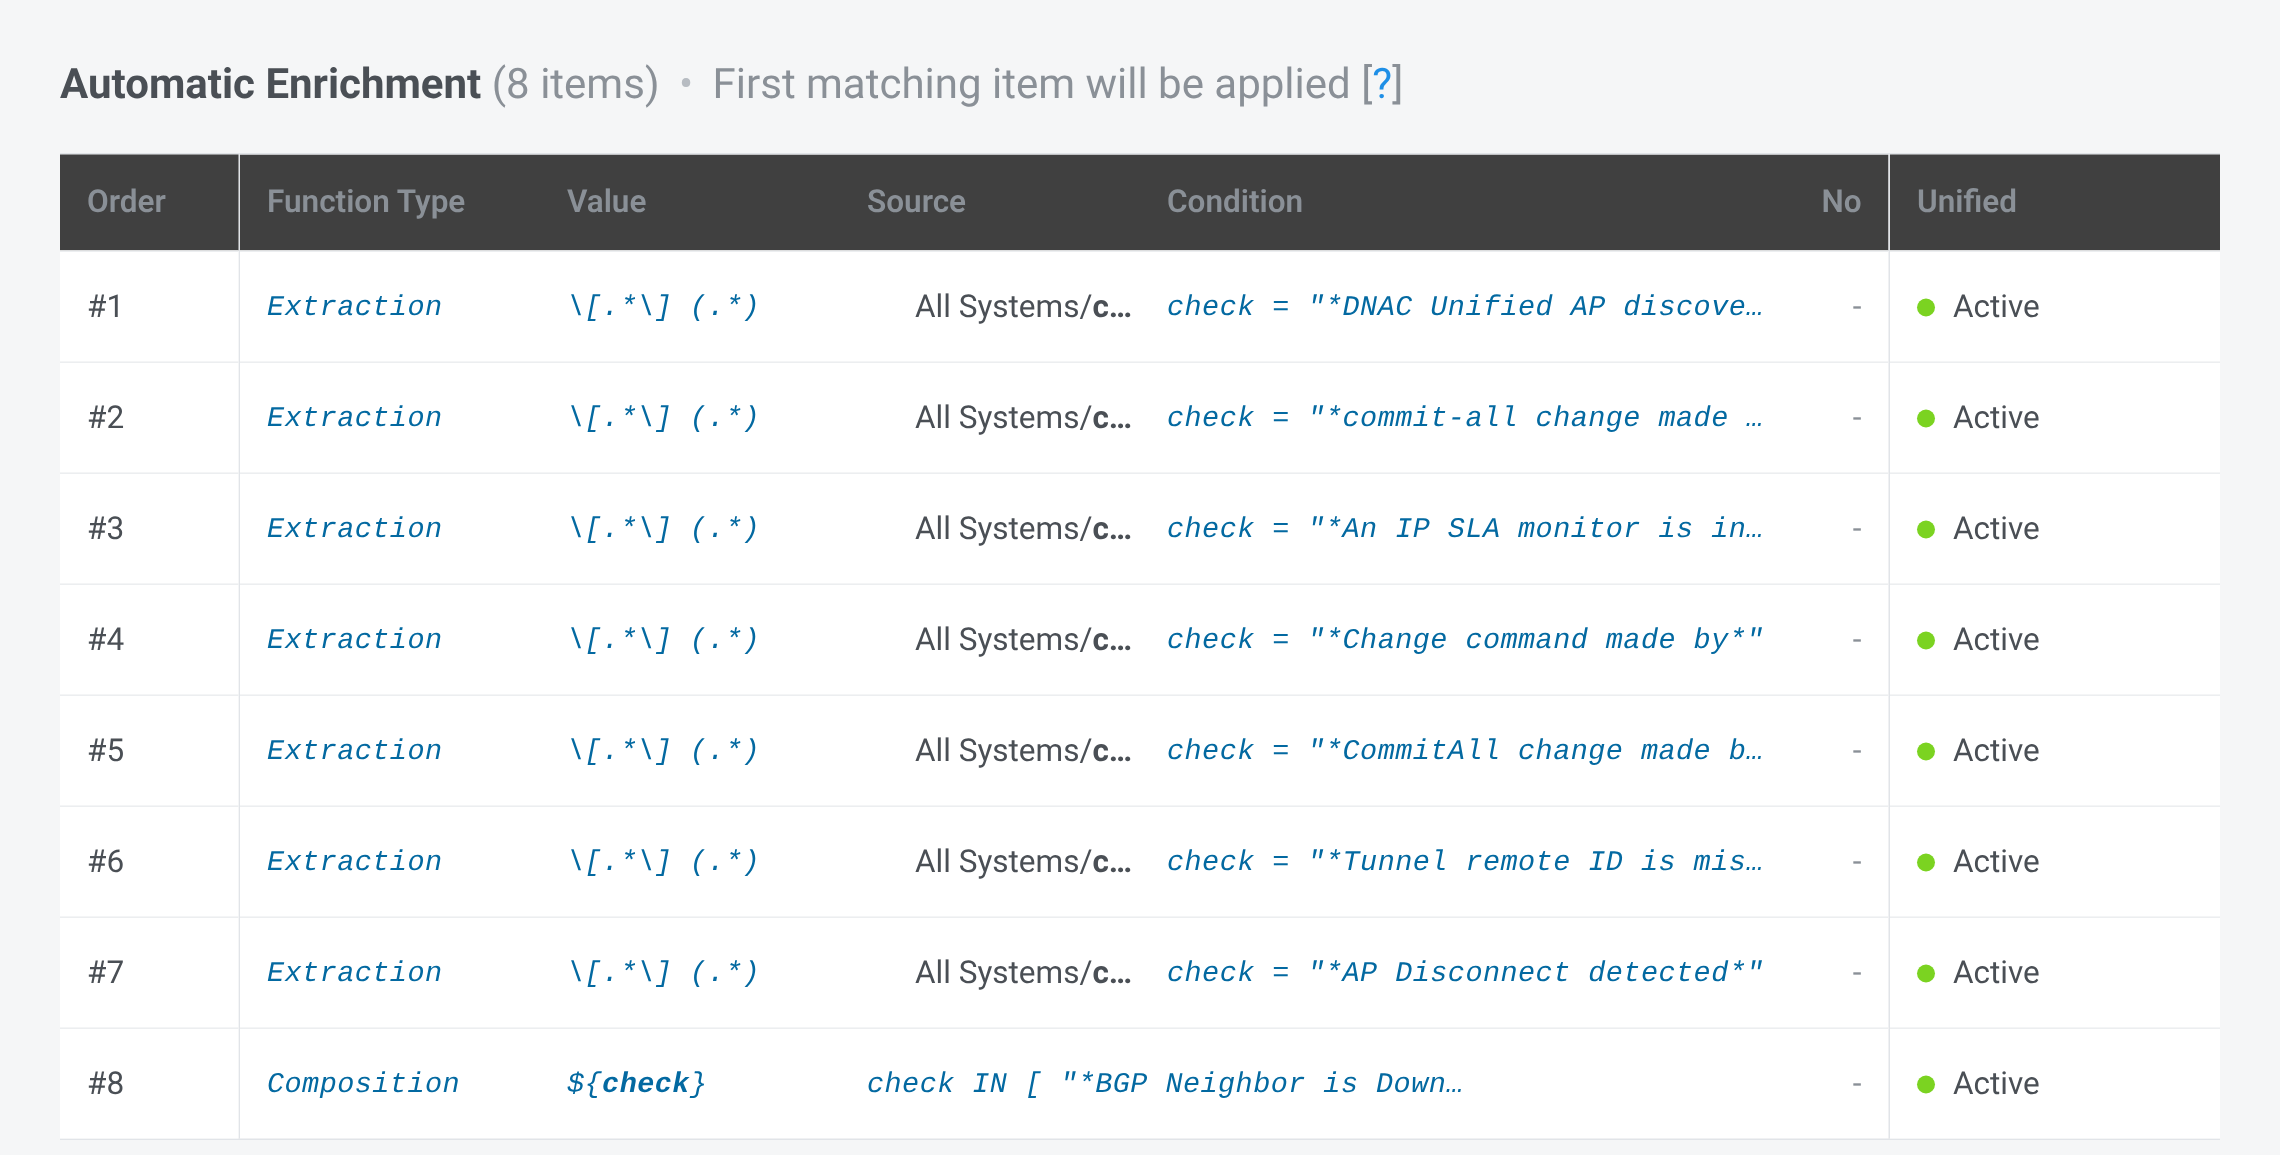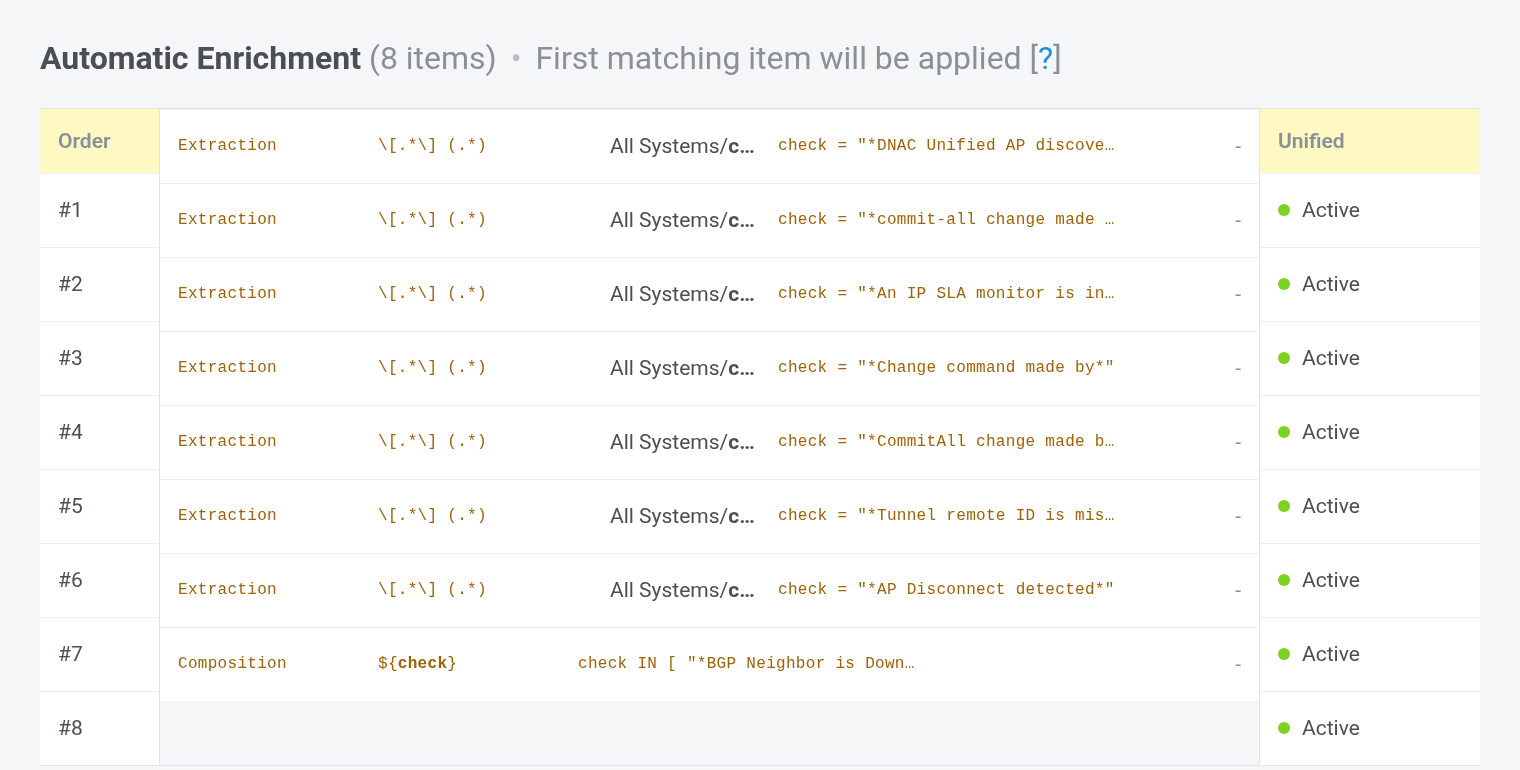--- a/index.html
+++ b/index.html
@@ -8,21 +8,21 @@
     width: 1520px; height: 770px;
     background: #f5f6f7;
     font-family: -apple-system, BlinkMacSystemFont, "Segoe UI", Roboto, "Helvetica Neue", Arial, sans-serif;
     color: #3a3f44;
     overflow: hidden;
   }
   .wrap {
     padding: 38px 40px 0 40px;
   }
   .heading {
-    font-size: 32px;
+    font-size: 28px;
     line-height: 1.3;
     color: #8a9097;
     margin-bottom: 28px;
   }
   .heading .title { font-weight: 700; color: #4a4f55; }
   .heading .count { font-weight: 400; color: #8a9097; }
   .heading .dot   { color: #b7bcc2; padding: 0 6px; }
   .heading .note  { color: #8a9097; }
   .heading .help  { color: #1f8fe6; cursor: pointer; }
   .heading .br    { color: #8a9097; }
@@ -32,21 +32,21 @@
     border-top: 1px solid #e1e4e8;
     border-bottom: 1px solid #e1e4e8;
   }
   .col-group { display: flex; flex-direction: column; }
   .col-order  { width: 120px; border-right: 1px solid #e1e4e8; }
   .col-main   { flex: 1 1 auto; border-right: 1px solid #e1e4e8; overflow: hidden; }
   .col-status { width: 220px; }
 
   .hdr-row {
     display: flex;
-    background: #fef9c3;
+    background: #404040;
     height: 64px;
     text-align: right;
   }
   .hdr-cell {
     display: flex; align-items: center;
     font-size: 21px;
     font-weight: 600;
     color: #8a9097;
     padding: 0 18px;
     white-space: nowrap;
@@ -61,23 +61,24 @@
   .body-cell {
     display: flex; align-items: center;
     font-size: 21px;
     color: #4a4f55;
     padding: 0 18px;
     white-space: nowrap;
     overflow: hidden; text-overflow: ellipsis;
   }
   .mono {
     font-family: ui-monospace, SFMono-Regular, Menlo, Consolas, "Liberation Mono", monospace;
-    font-size: 16px;
+    font-size: 19px;
     letter-spacing: 0.3px;
-    color: #a16207;
+    color: #0369a1;
+    font-style: italic;
   }
 
   
   .c-ftype { width: 200px; }
   .c-value { width: 200px; }
   .c-source{ width: 200px; }
   .c-cond  { flex: 1 1 0; min-width: 0; }
   .c-note  { width: 50px; justify-content: flex-end; color: #8a9097; }
   .c-cond .mono { display:block; overflow:hidden; text-overflow:ellipsis; max-width:100%; }
 
@@ -131,20 +132,27 @@
           <div class="body-row">
             <div class="body-cell">#7</div>
           </div>
           <div class="body-row">
             <div class="body-cell">#8</div>
           </div>
         </div>
     </div>
 
     <div class="col-group col-main">
+      <div class="hdr-row">
+        <div class="hdr-cell c-ftype">Function Type</div>
+        <div class="hdr-cell c-value">Value</div>
+        <div class="hdr-cell c-source">Source</div>
+        <div class="hdr-cell c-cond">Condition</div>
+        <div class="hdr-cell c-note">No</div>
+      </div>
       <div id="main-body">
           <div class="body-row">
             <div class="body-cell c-ftype mono">Extraction</div>
             <div class="body-cell c-value mono value">
               <span>\[.*\] (.*)</span>
               <span></span>
             </div>
             <div class="body-cell c-source source">
               <span class="pre">All Systems/</span>
               <span class="bold">c…</span>

